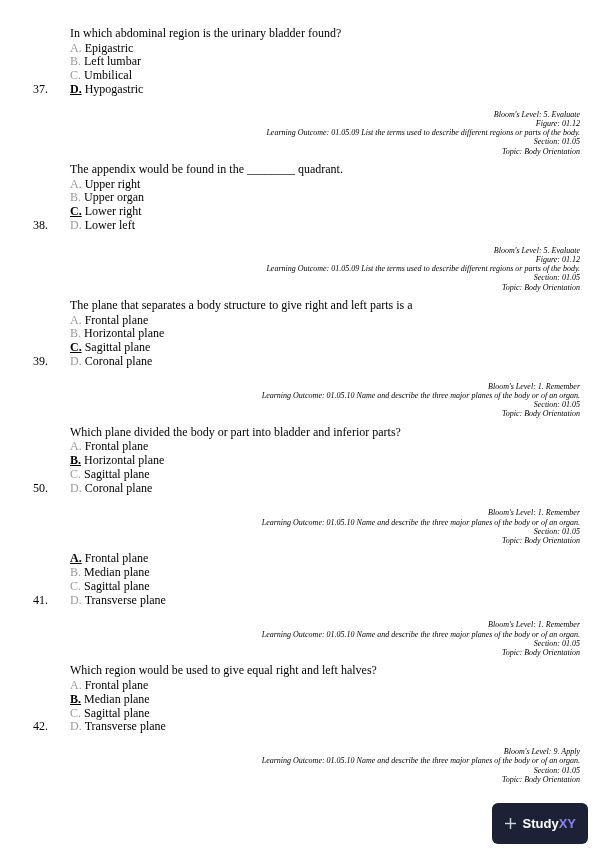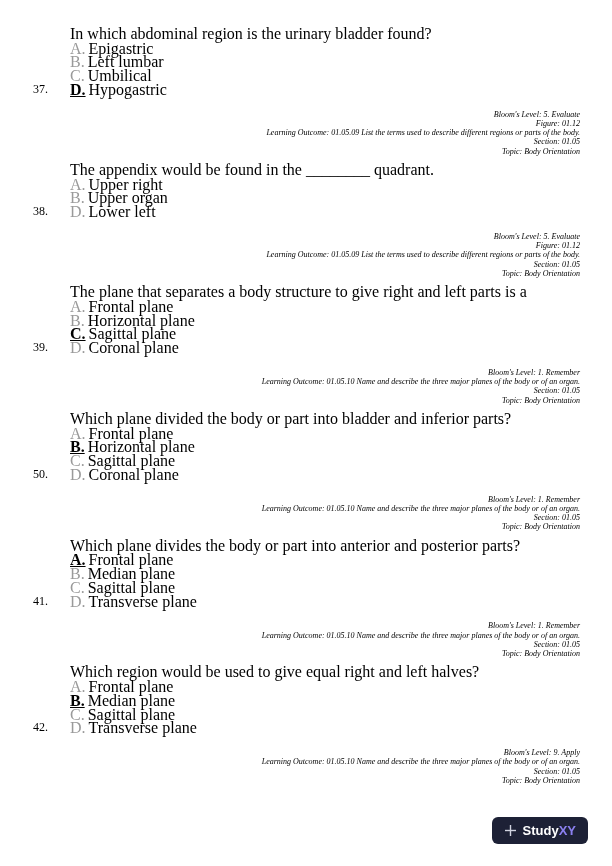--- a/index.html
+++ b/index.html
@@ -14,37 +14,37 @@
   html,body{margin:0;padding:0;}
   body{
     width:612px;height:866px;position:relative;overflow:hidden;
     background:var(--page-bg);
     font-family:"Liberation Serif", serif;
     color:var(--text);
   }
   .page{padding:27px 32px 0 33px;}
   .question{display:flex;align-items:flex-end;}
   .q-num{flex:0 0 37px;font-size:12px;line-height:13.7px;}
-  .q-body{font-size:16px;line-height:13.7px;}
+  .q-body{font-size:12px;line-height:13.7px;}
   .q-text{margin-bottom:1px;}
   .option{line-height:13.7px;white-space:nowrap;}
   .opt-letter{color:var(--option-letter);margin-right:3px;}
   .option.correct .opt-letter{
     color:var(--text);font-weight:bold;text-decoration:underline;
   }
   .meta{
     text-align:right;
     font-style:italic;
     font-size:8px;
     line-height:9.3px;
     margin:13px 0 7px 0;
   }
   .logo{
     position:absolute;right:24px;bottom:22px;
-    height:27px;padding:0 12px;border-radius:6px;
+    height:41px;padding:0 12px;border-radius:6px;
     background:var(--logo-bg);
     display:flex;align-items:center;gap:6px;
     font-family:"Liberation Sans", sans-serif;
     font-weight:bold;font-size:13px;
     cursor:pointer;
   }
   .logo .plus{display:flex;align-items:center;}
   .logo .study{color:var(--logo-study);}
   .logo .xy{color:var(--logo-xy);}
 </style>
@@ -69,20 +69,21 @@
         <div class="meta-line">Learning Outcome: 01.05.09 List the terms used to describe different regions or parts of the body.</div>
         <div class="meta-line">Section: 01.05</div>
         <div class="meta-line">Topic: Body Orientation</div>
       </div>
       <div class="question">
         <span class="q-num">38.</span>
         <div class="q-body">
           <div class="q-text">The appendix would be found in the ________ quadrant.</div>
           <div class="option"><span class="opt-letter">A.</span><span class="opt-text">Upper right</span></div>
           <div class="option"><span class="opt-letter">B.</span><span class="opt-text">Upper organ</span></div>
+          <div class="option correct"><span class="opt-letter">C.</span><span class="opt-text">Lower right</span></div>
           <div class="option"><span class="opt-letter">D.</span><span class="opt-text">Lower left</span></div>
         </div>
       </div>
       <div class="meta">
         <div class="meta-line">Bloom's Level: 5. Evaluate</div>
         <div class="meta-line">Figure: 01.12</div>
         <div class="meta-line">Learning Outcome: 01.05.09 List the terms used to describe different regions or parts of the body.</div>
         <div class="meta-line">Section: 01.05</div>
         <div class="meta-line">Topic: Body Orientation</div>
       </div>
@@ -114,21 +115,20 @@
       </div>
       <div class="meta">
         <div class="meta-line">Bloom's Level: 1. Remember</div>
         <div class="meta-line">Learning Outcome: 01.05.10 Name and describe the three major planes of the body or of an organ.</div>
         <div class="meta-line">Section: 01.05</div>
         <div class="meta-line">Topic: Body Orientation</div>
       </div>
       <div class="question">
         <span class="q-num">41.</span>
         <div class="q-body">
-          <div class="q-text">Which plane divides the body or part into anterior and posterior parts?</div>
           <div class="option correct"><span class="opt-letter">A.</span><span class="opt-text">Frontal plane</span></div>
           <div class="option"><span class="opt-letter">B.</span><span class="opt-text">Median plane</span></div>
           <div class="option"><span class="opt-letter">C.</span><span class="opt-text">Sagittal plane</span></div>
           <div class="option"><span class="opt-letter">D.</span><span class="opt-text">Transverse plane</span></div>
         </div>
       </div>
       <div class="meta">
         <div class="meta-line">Bloom's Level: 1. Remember</div>
         <div class="meta-line">Learning Outcome: 01.05.10 Name and describe the three major planes of the body or of an organ.</div>
         <div class="meta-line">Section: 01.05</div>

